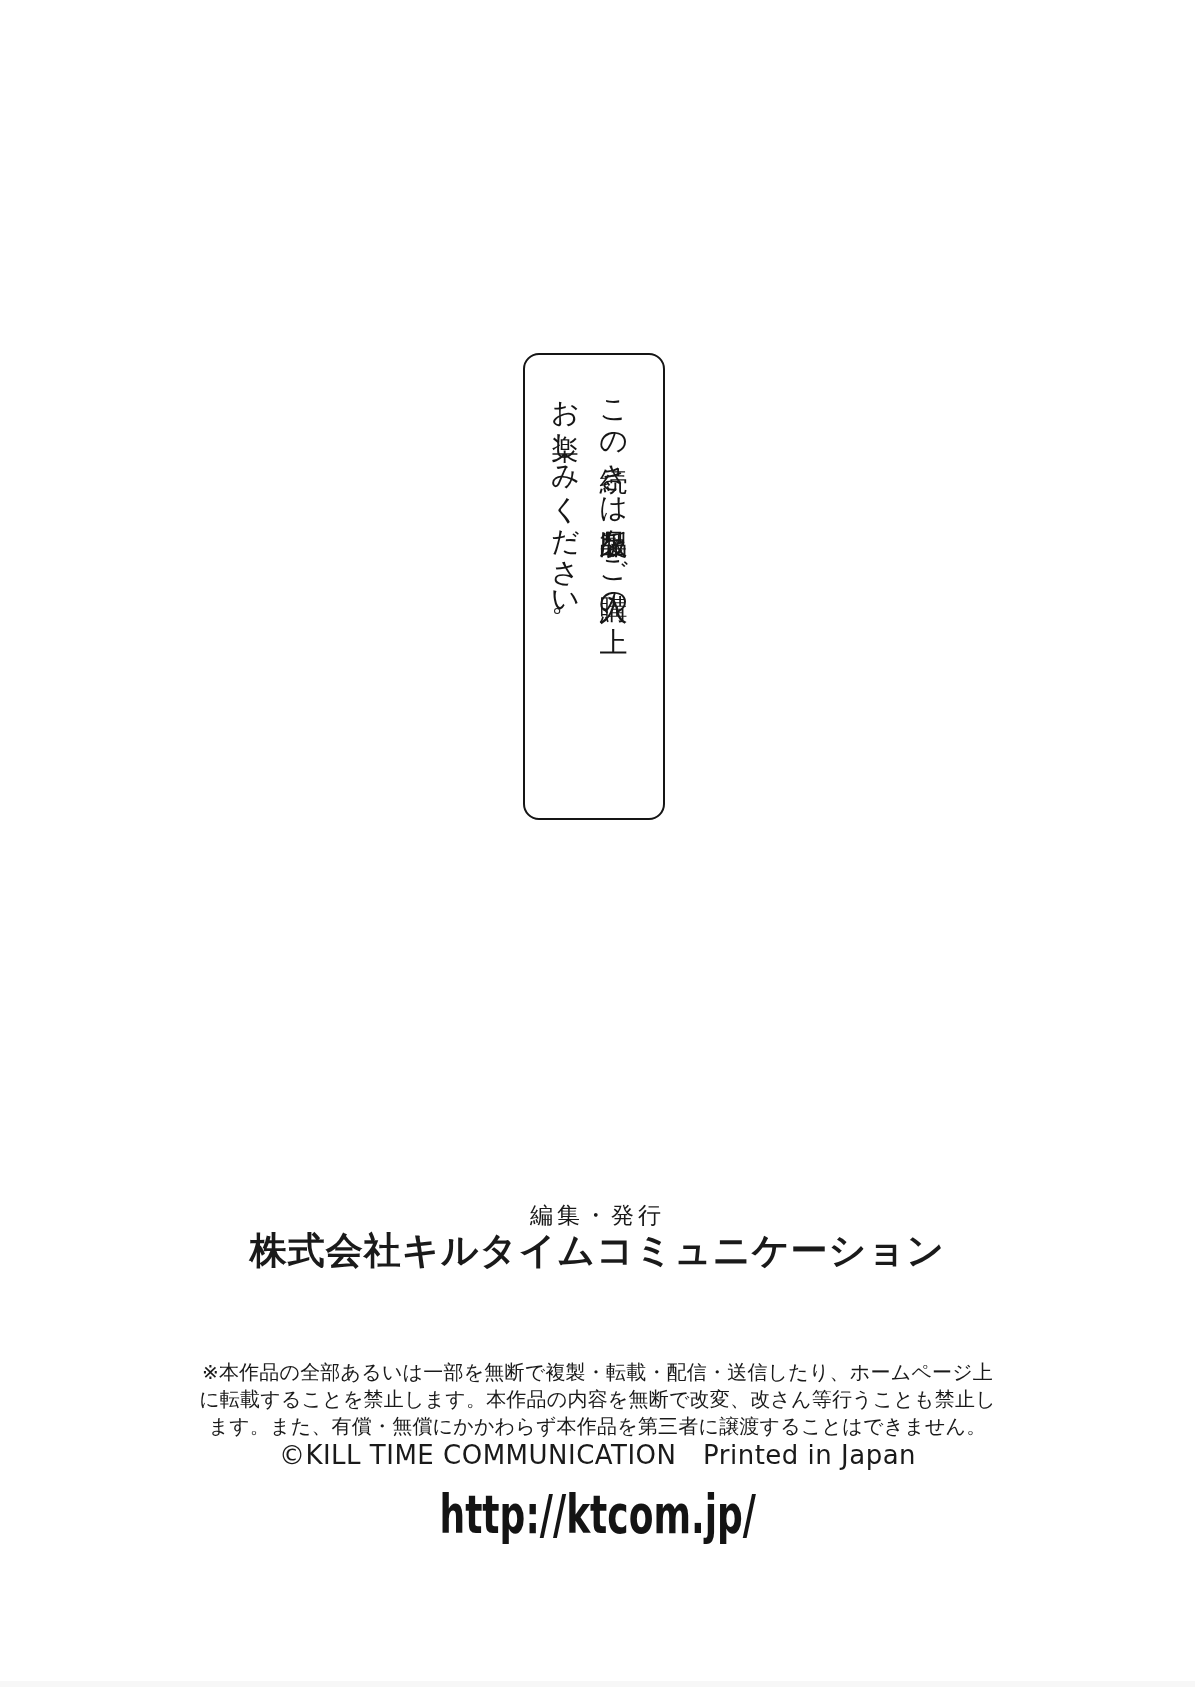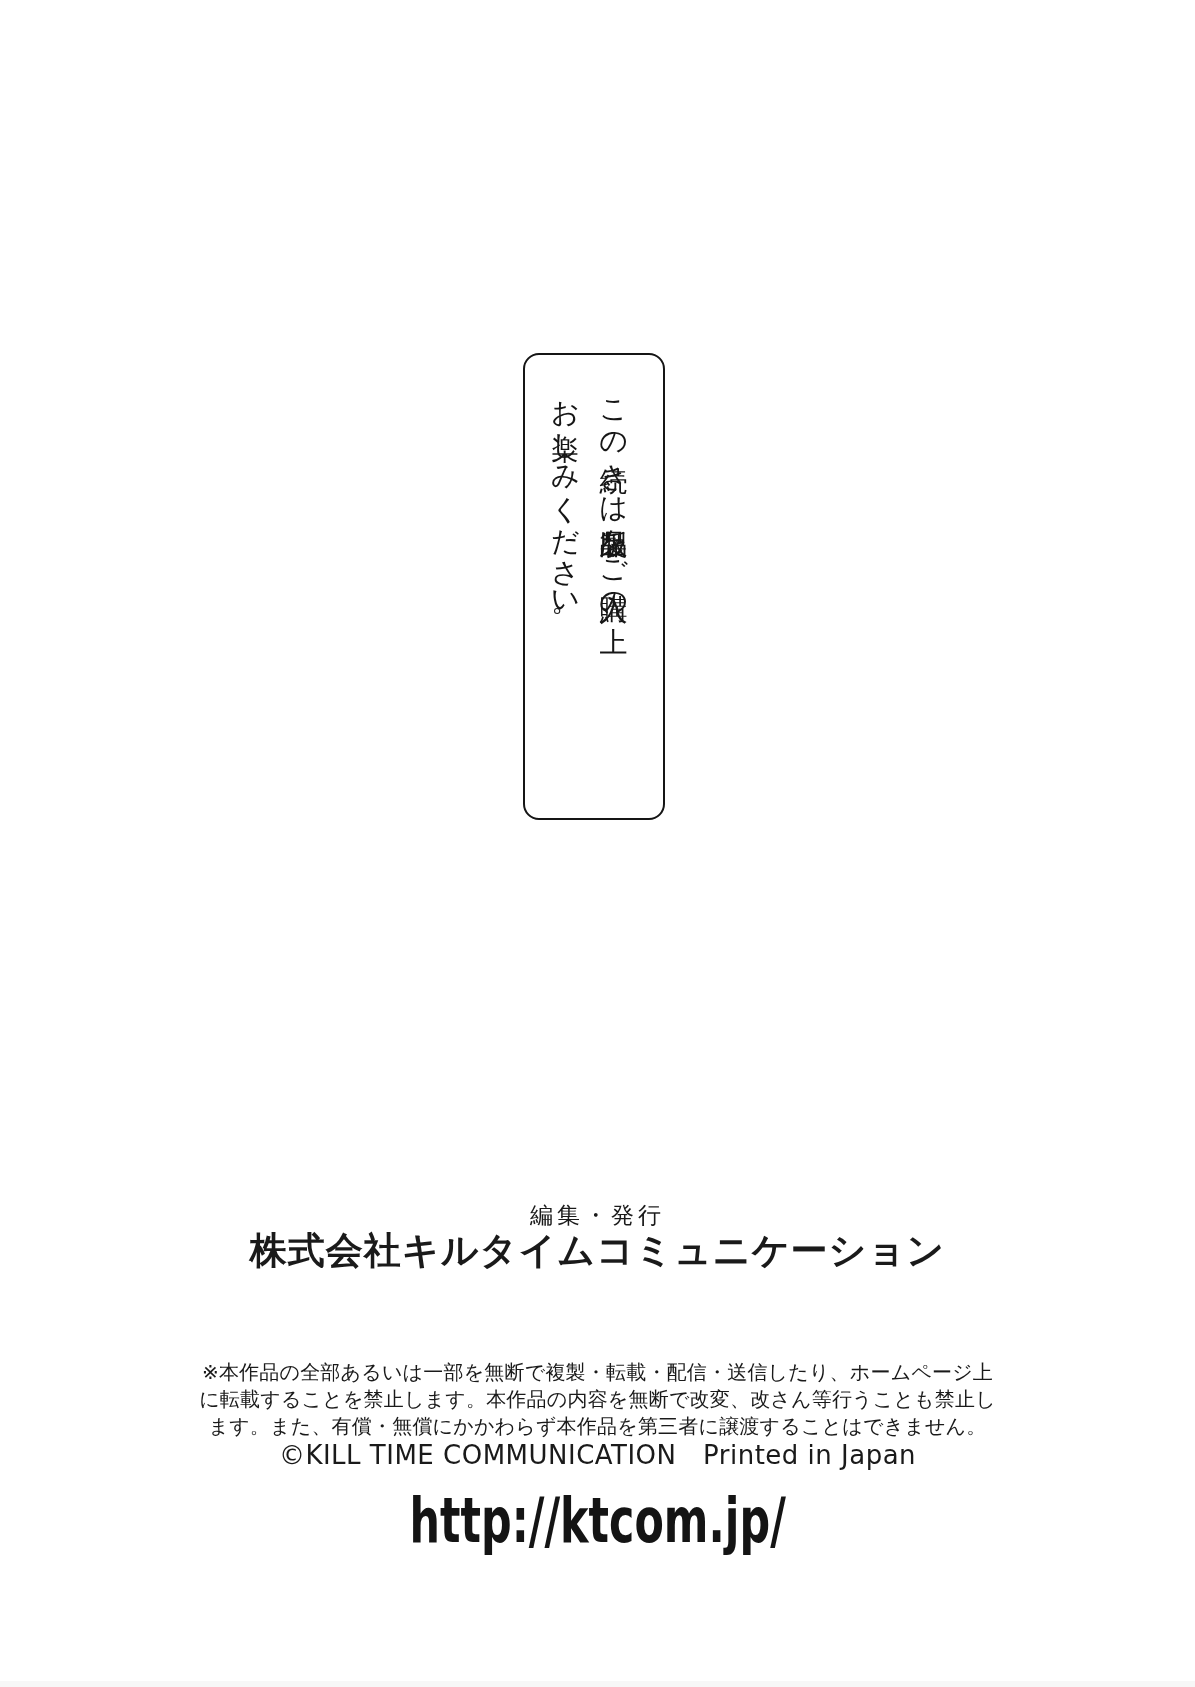--- a/index.html
+++ b/index.html
@@ -93,21 +93,21 @@
     line-height: 1.34;
     letter-spacing: 0.2px;
   }
   .copyright-line {
     top: 1438px;
     font-size: 26px;
     letter-spacing: 0.5px;
   }
   .site-url {
     top: 1486px;
-    font-size: 63px;
+    font-size: 53px;
     font-weight: bold;
     line-height: 1.1;
   }
   .site-url .condensed {
     display: inline-block;
     transform: scaleX(0.68);
     transform-origin: 50% 50%;
     letter-spacing: 0px;
     color: #141414;
   }

